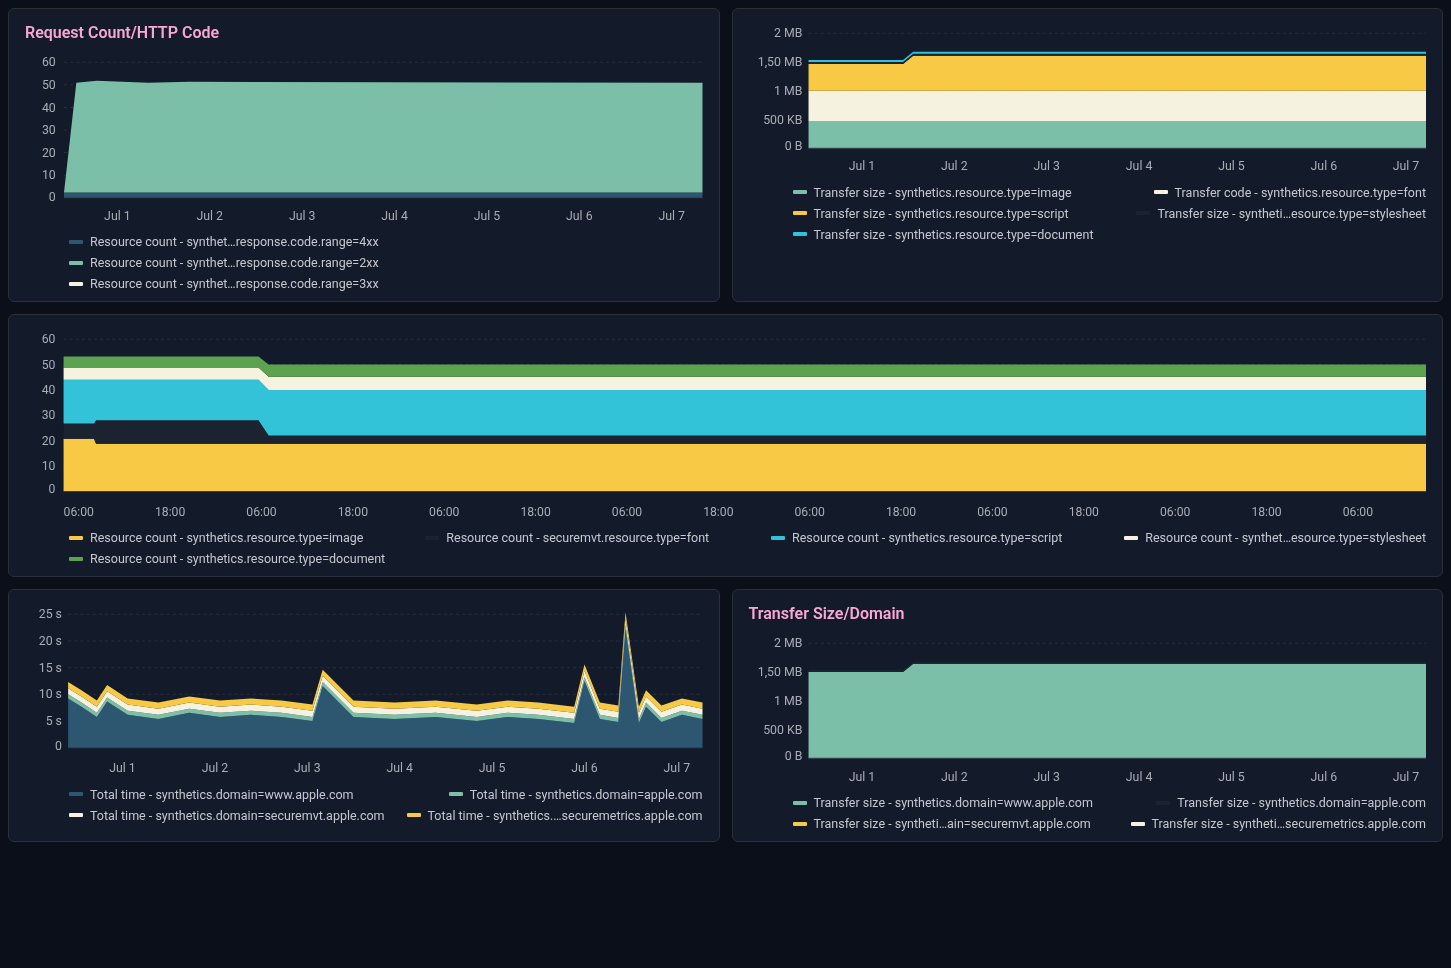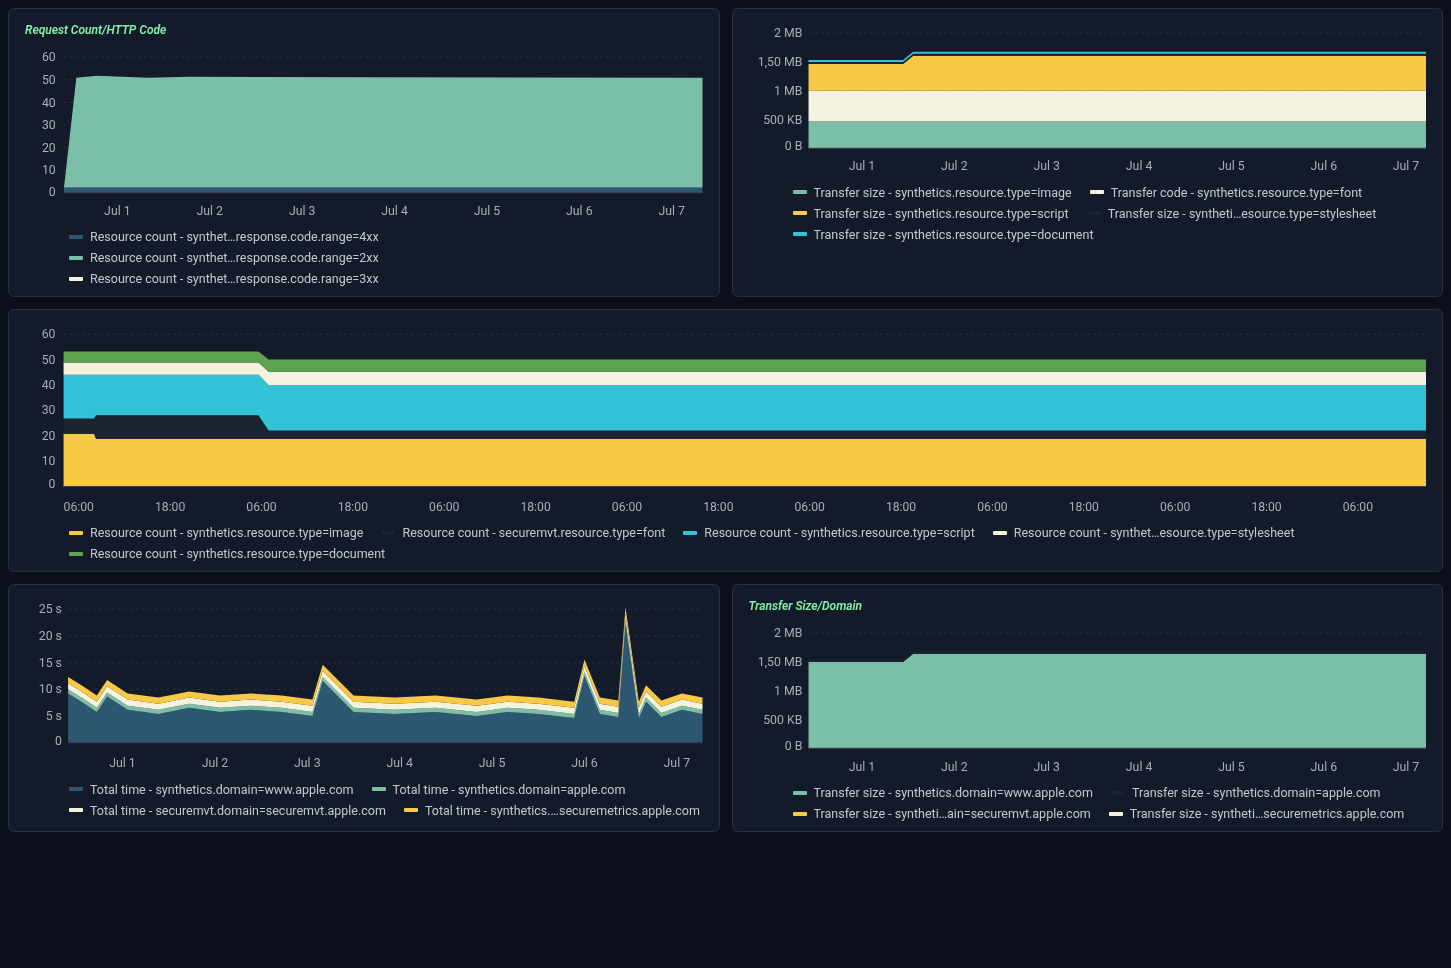--- a/index.html
+++ b/index.html
@@ -18,40 +18,40 @@
 .panel {
   background: #131a2a;
   border: 1px solid #2a2f3a;
   border-radius: 6px;
   padding: 14px 16px 10px;
   display: flex;
   flex-direction: column;
 }
 .panel.full { grid-column: 1 / -1; }
 .panel-title {
-  color: #86efac;
-  font-size: 12px;
+  color: #f9a8d4;
+  font-size: 16px;
   font-weight: 600;
   margin-bottom: 10px;
-  font-style: italic;
 }
 .chart-wrap { position: relative; }
 svg.chart { display: block; width: 100%; }
 .y-axis text, .x-axis text {
   fill: #a9adb6;
   font-size: 12px;
 }
 .grid-line { stroke: #2a2f3a; stroke-dasharray: 3 3; stroke-width: 1; }
 .axis-line { stroke: #3a3f4a; stroke-width: 1; }
 .legend {
   display: flex;
   flex-wrap: wrap;
   gap: 6px 18px;
   margin-top: 8px;
   padding-left: 44px;
+  justify-content: space-between;
 }
 .legend-item {
   display: flex;
   align-items: center;
   gap: 7px;
   color: #c5c8ce;
   font-size: 12.5px;
   white-space: nowrap;
 }
 .swatch {
@@ -305,21 +305,21 @@
       <div class="legend-item">
           <span class="swatch" style="background:#2d5770"></span>
           <span>Total time - synthetics.domain=www.apple.com</span>
         </div>
       <div class="legend-item">
           <span class="swatch" style="background:#7bbfa8"></span>
           <span>Total time - synthetics.domain=apple.com</span>
         </div>
       <div class="legend-item" style="flex-basis:100%;max-width:max-content">
           <span class="swatch" style="background:#f5f3e0"></span>
-          <span>Total time - securemvt.domain=securemvt.apple.com</span>
+          <span>Total time - synthetics.domain=securemvt.apple.com</span>
         </div>
       <div class="legend-item" style="flex-basis:100%;max-width:max-content">
           <span class="swatch" style="background:#f7c945"></span>
           <span>Total time - synthetics.…securemetrics.apple.com</span>
         </div>
     </div>
   </div>
 
   <div class="panel">
     <div class="panel-title">Transfer Size/Domain</div>

